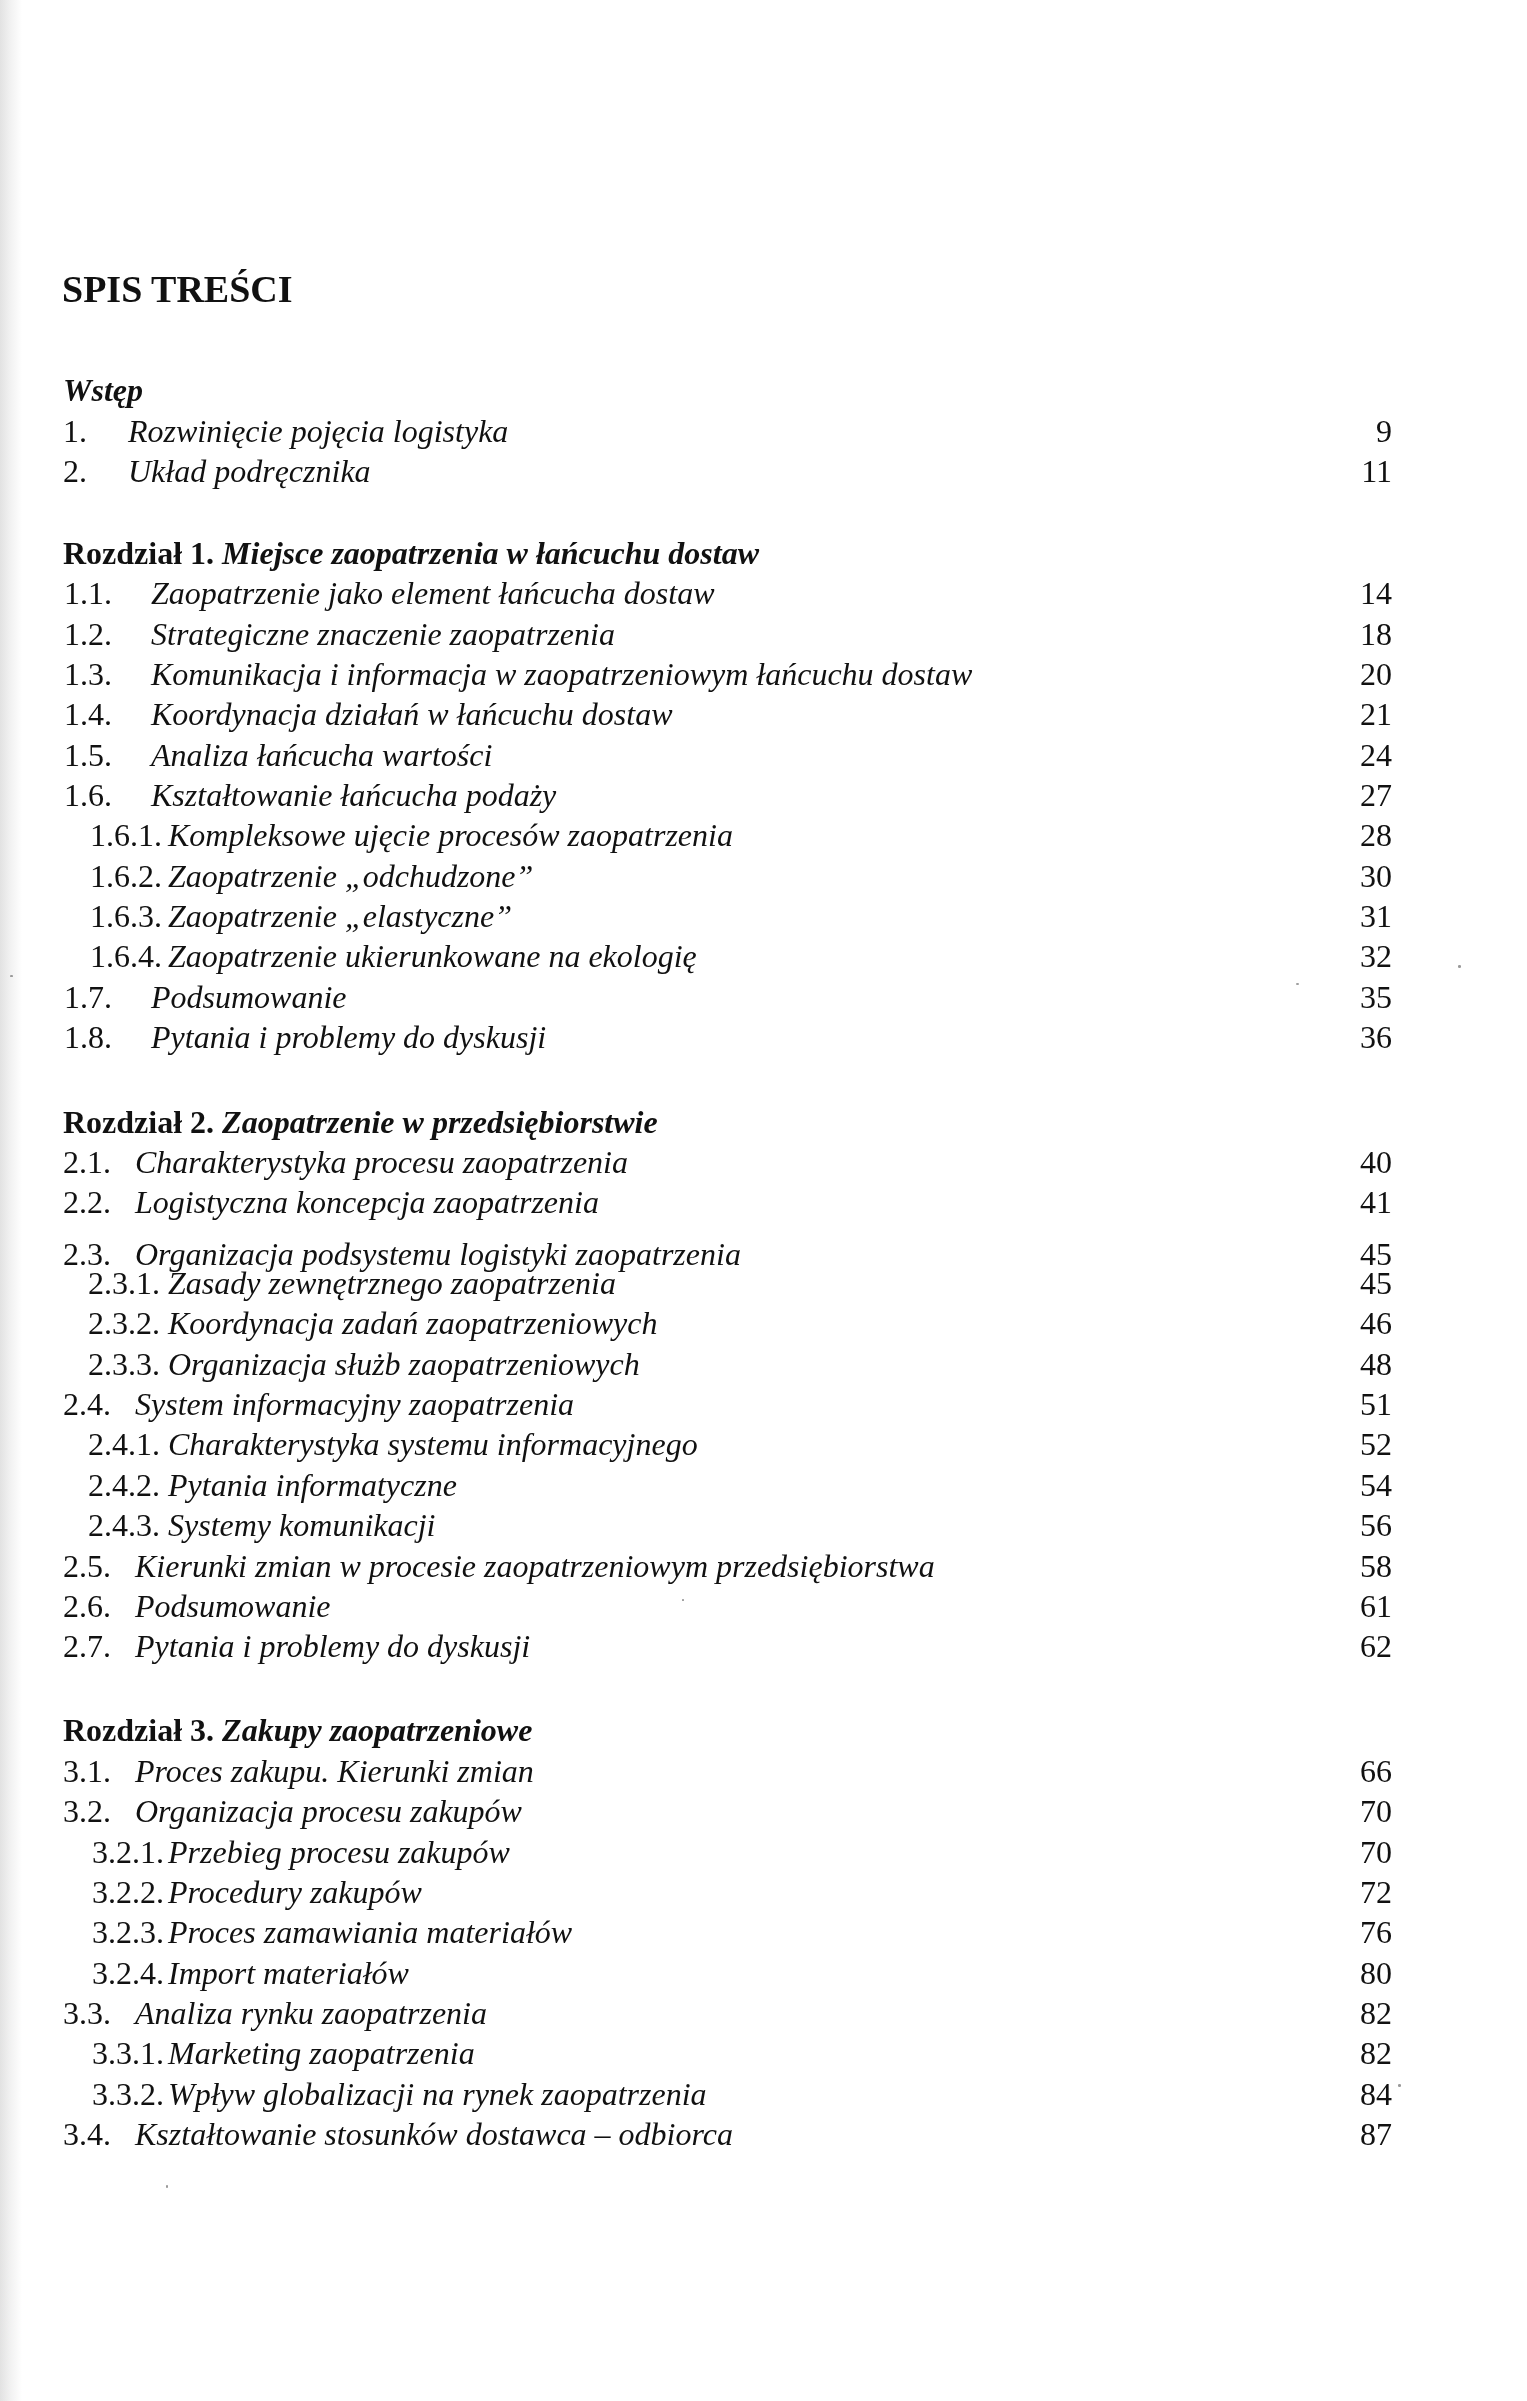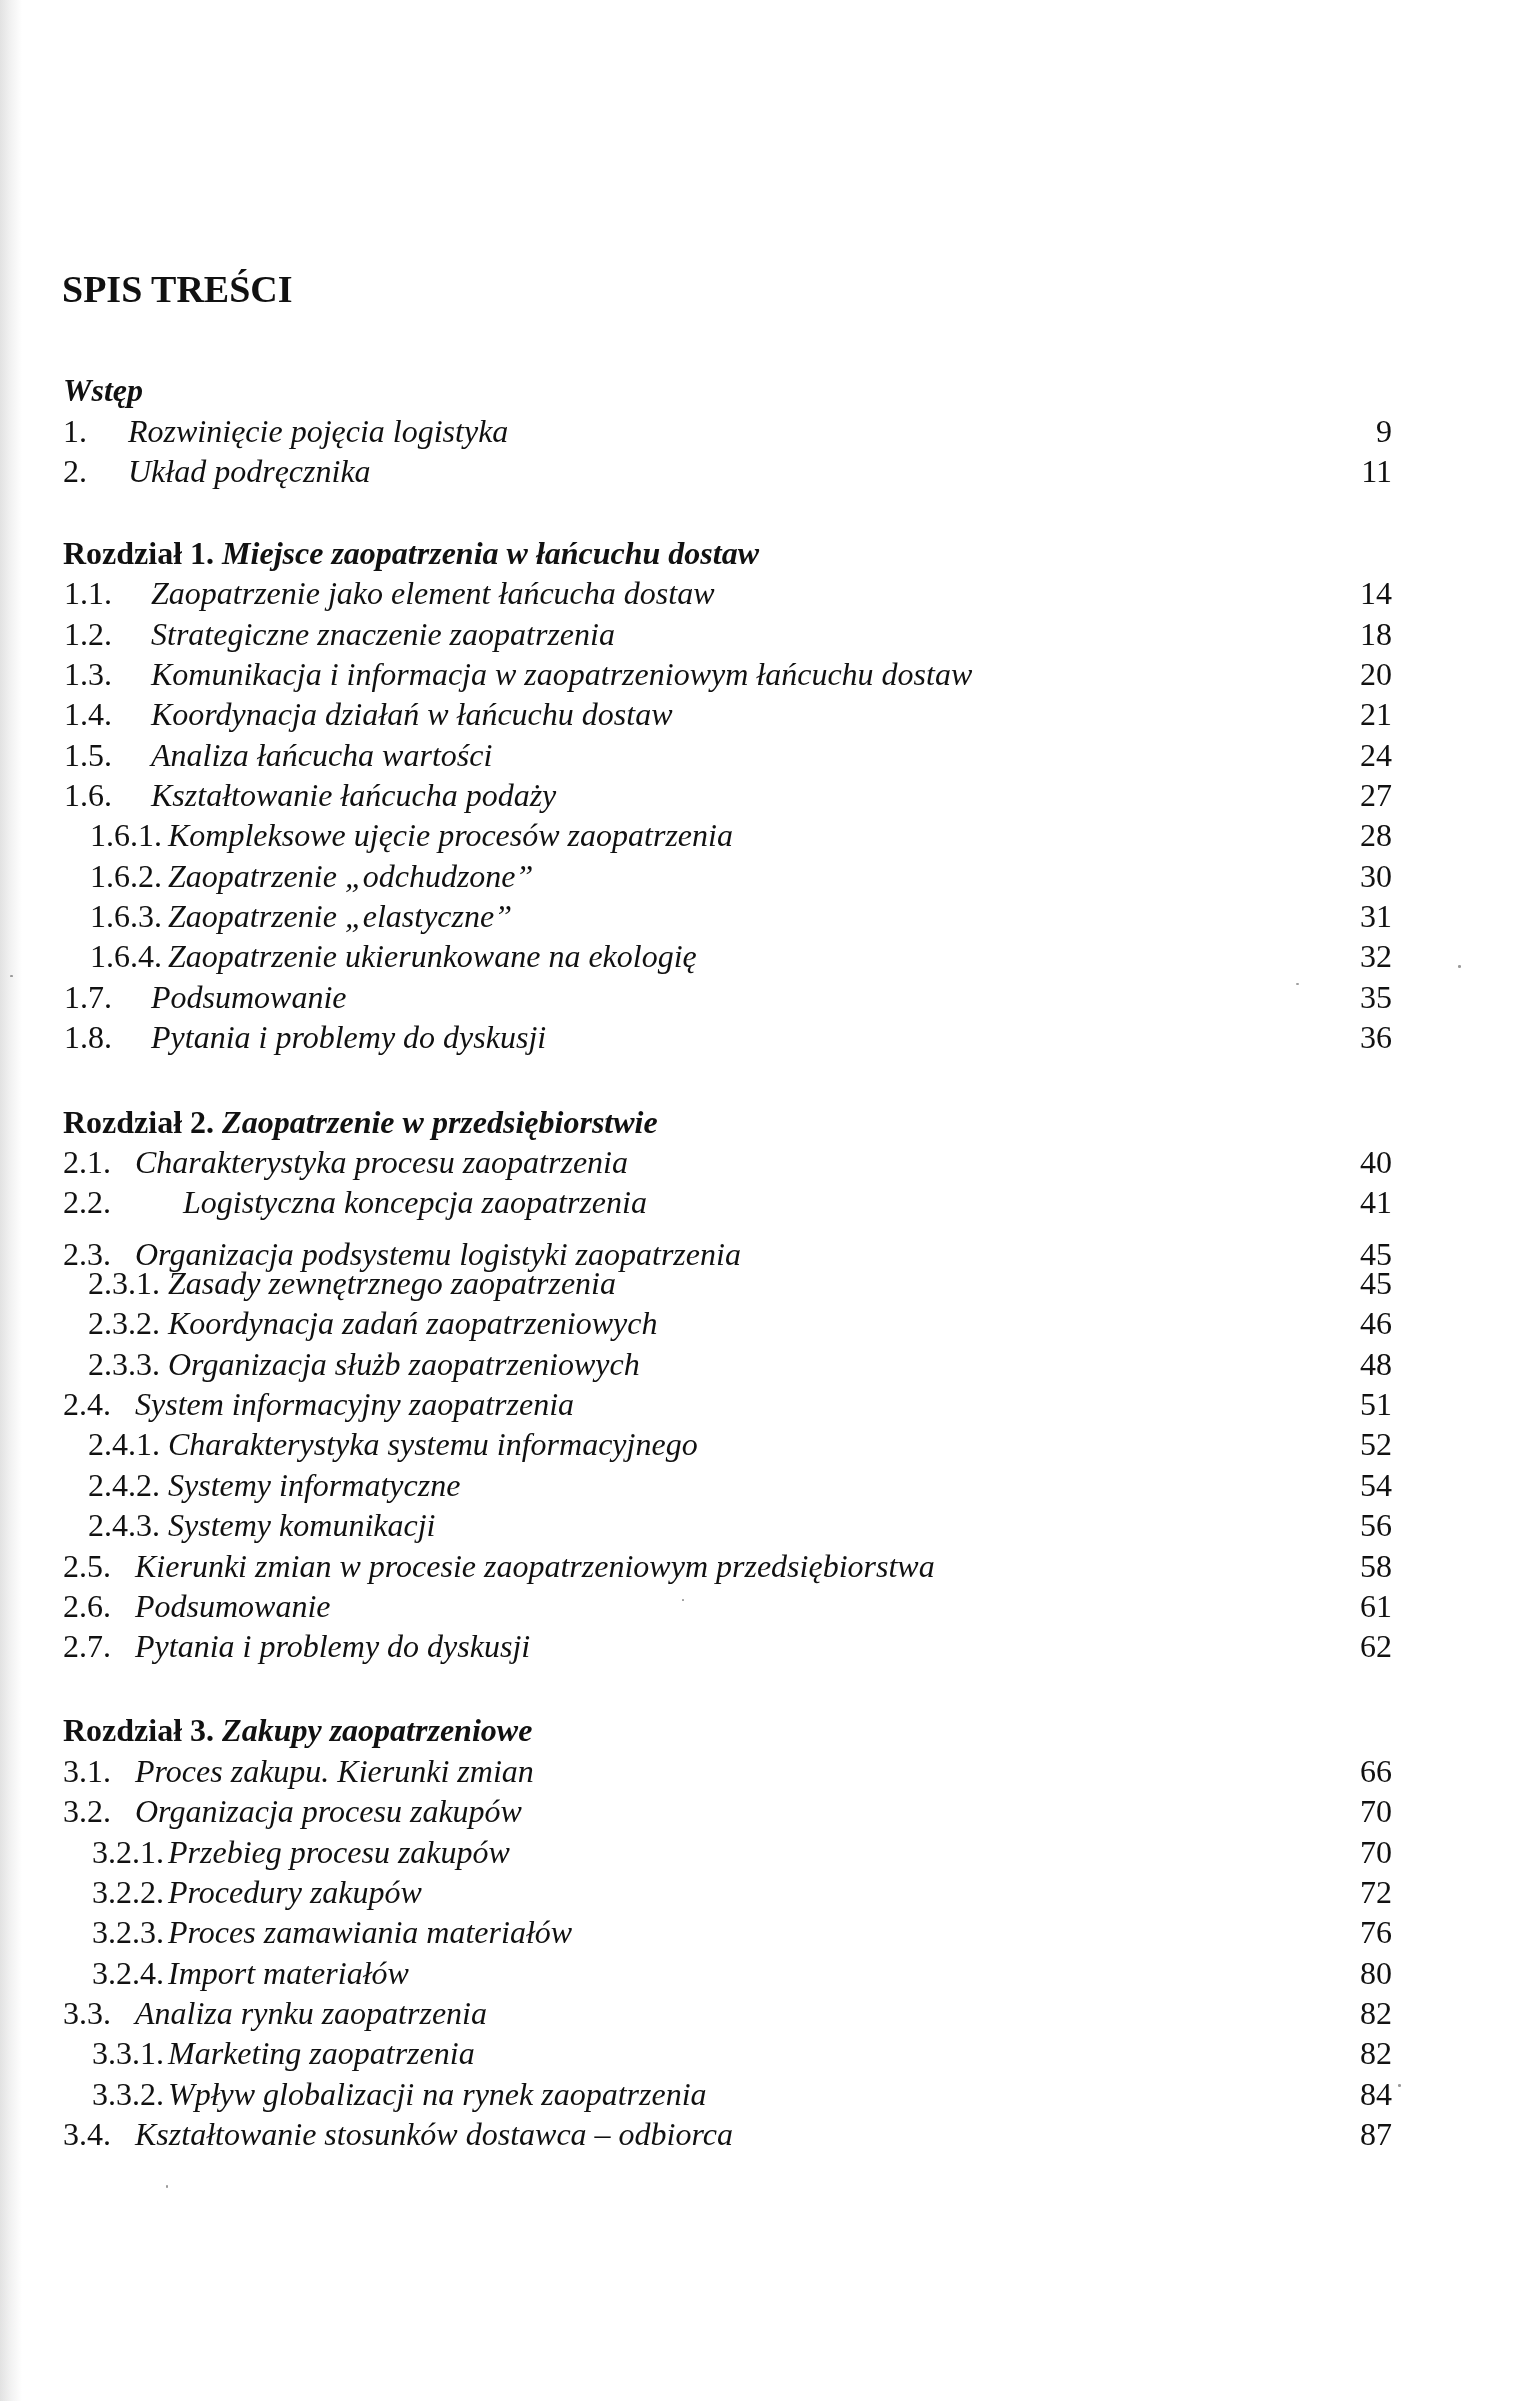--- a/index.html
+++ b/index.html
@@ -172,21 +172,21 @@
       <div class="row heading" style="top: 1102px;">
         <span class="chapter-prefix"><span>Rozdział 2.</span> <span class="chapter-title">Zaopatrzenie w przedsiębiorstwie</span></span>
       </div>
       <div class="row" style="top: 1142px;">
         <span class="num" style="left: 63px;">2.1.</span>
         <span class="label" style="left: 135px;">Charakterystyka procesu zaopatrzenia</span>
         <span class="page-no">40</span>
       </div>
       <div class="row" style="top: 1182px;">
         <span class="num" style="left: 63px;">2.2.</span>
-        <span class="label" style="left: 135px; margin-left: 48px;">Logistyczna koncepcja zaopatrzenia</span>
+        <span class="label" style="left: 135px;">Logistyczna koncepcja zaopatrzenia</span>
         <span class="page-no">41</span>
       </div>
       <div class="row" style="top: 1223px; margin-top: 11px;">
         <span class="num" style="left: 63px;">2.3.</span>
         <span class="label" style="left: 135px;">Organizacja podsystemu logistyki zaopatrzenia</span>
         <span class="page-no">45</span>
       </div>
       <div class="row" style="top: 1263px;">
         <span class="num" style="left: 88px;">2.3.1.</span>
         <span class="label" style="left: 168px;">Zasady zewnętrznego zaopatrzenia</span>
@@ -207,21 +207,21 @@
         <span class="label" style="left: 135px;">System informacyjny zaopatrzenia</span>
         <span class="page-no">51</span>
       </div>
       <div class="row" style="top: 1424px;">
         <span class="num" style="left: 88px;">2.4.1.</span>
         <span class="label" style="left: 168px;">Charakterystyka systemu informacyjnego</span>
         <span class="page-no">52</span>
       </div>
       <div class="row" style="top: 1465px;">
         <span class="num" style="left: 88px;">2.4.2.</span>
-        <span class="label" style="left: 168px;">Systemy informatyczne</span>
+        <span class="label" style="left: 168px;">Pytania informatyczne</span>
         <span class="page-no">54</span>
       </div>
       <div class="row" style="top: 1505px;">
         <span class="num" style="left: 88px;">2.4.3.</span>
         <span class="label" style="left: 168px;">Systemy komunikacji</span>
         <span class="page-no">56</span>
       </div>
       <div class="row" style="top: 1546px;">
         <span class="num" style="left: 63px;">2.5.</span>
         <span class="label" style="left: 135px;">Kierunki zmian w procesie zaopatrzeniowym przedsiębiorstwa</span>

